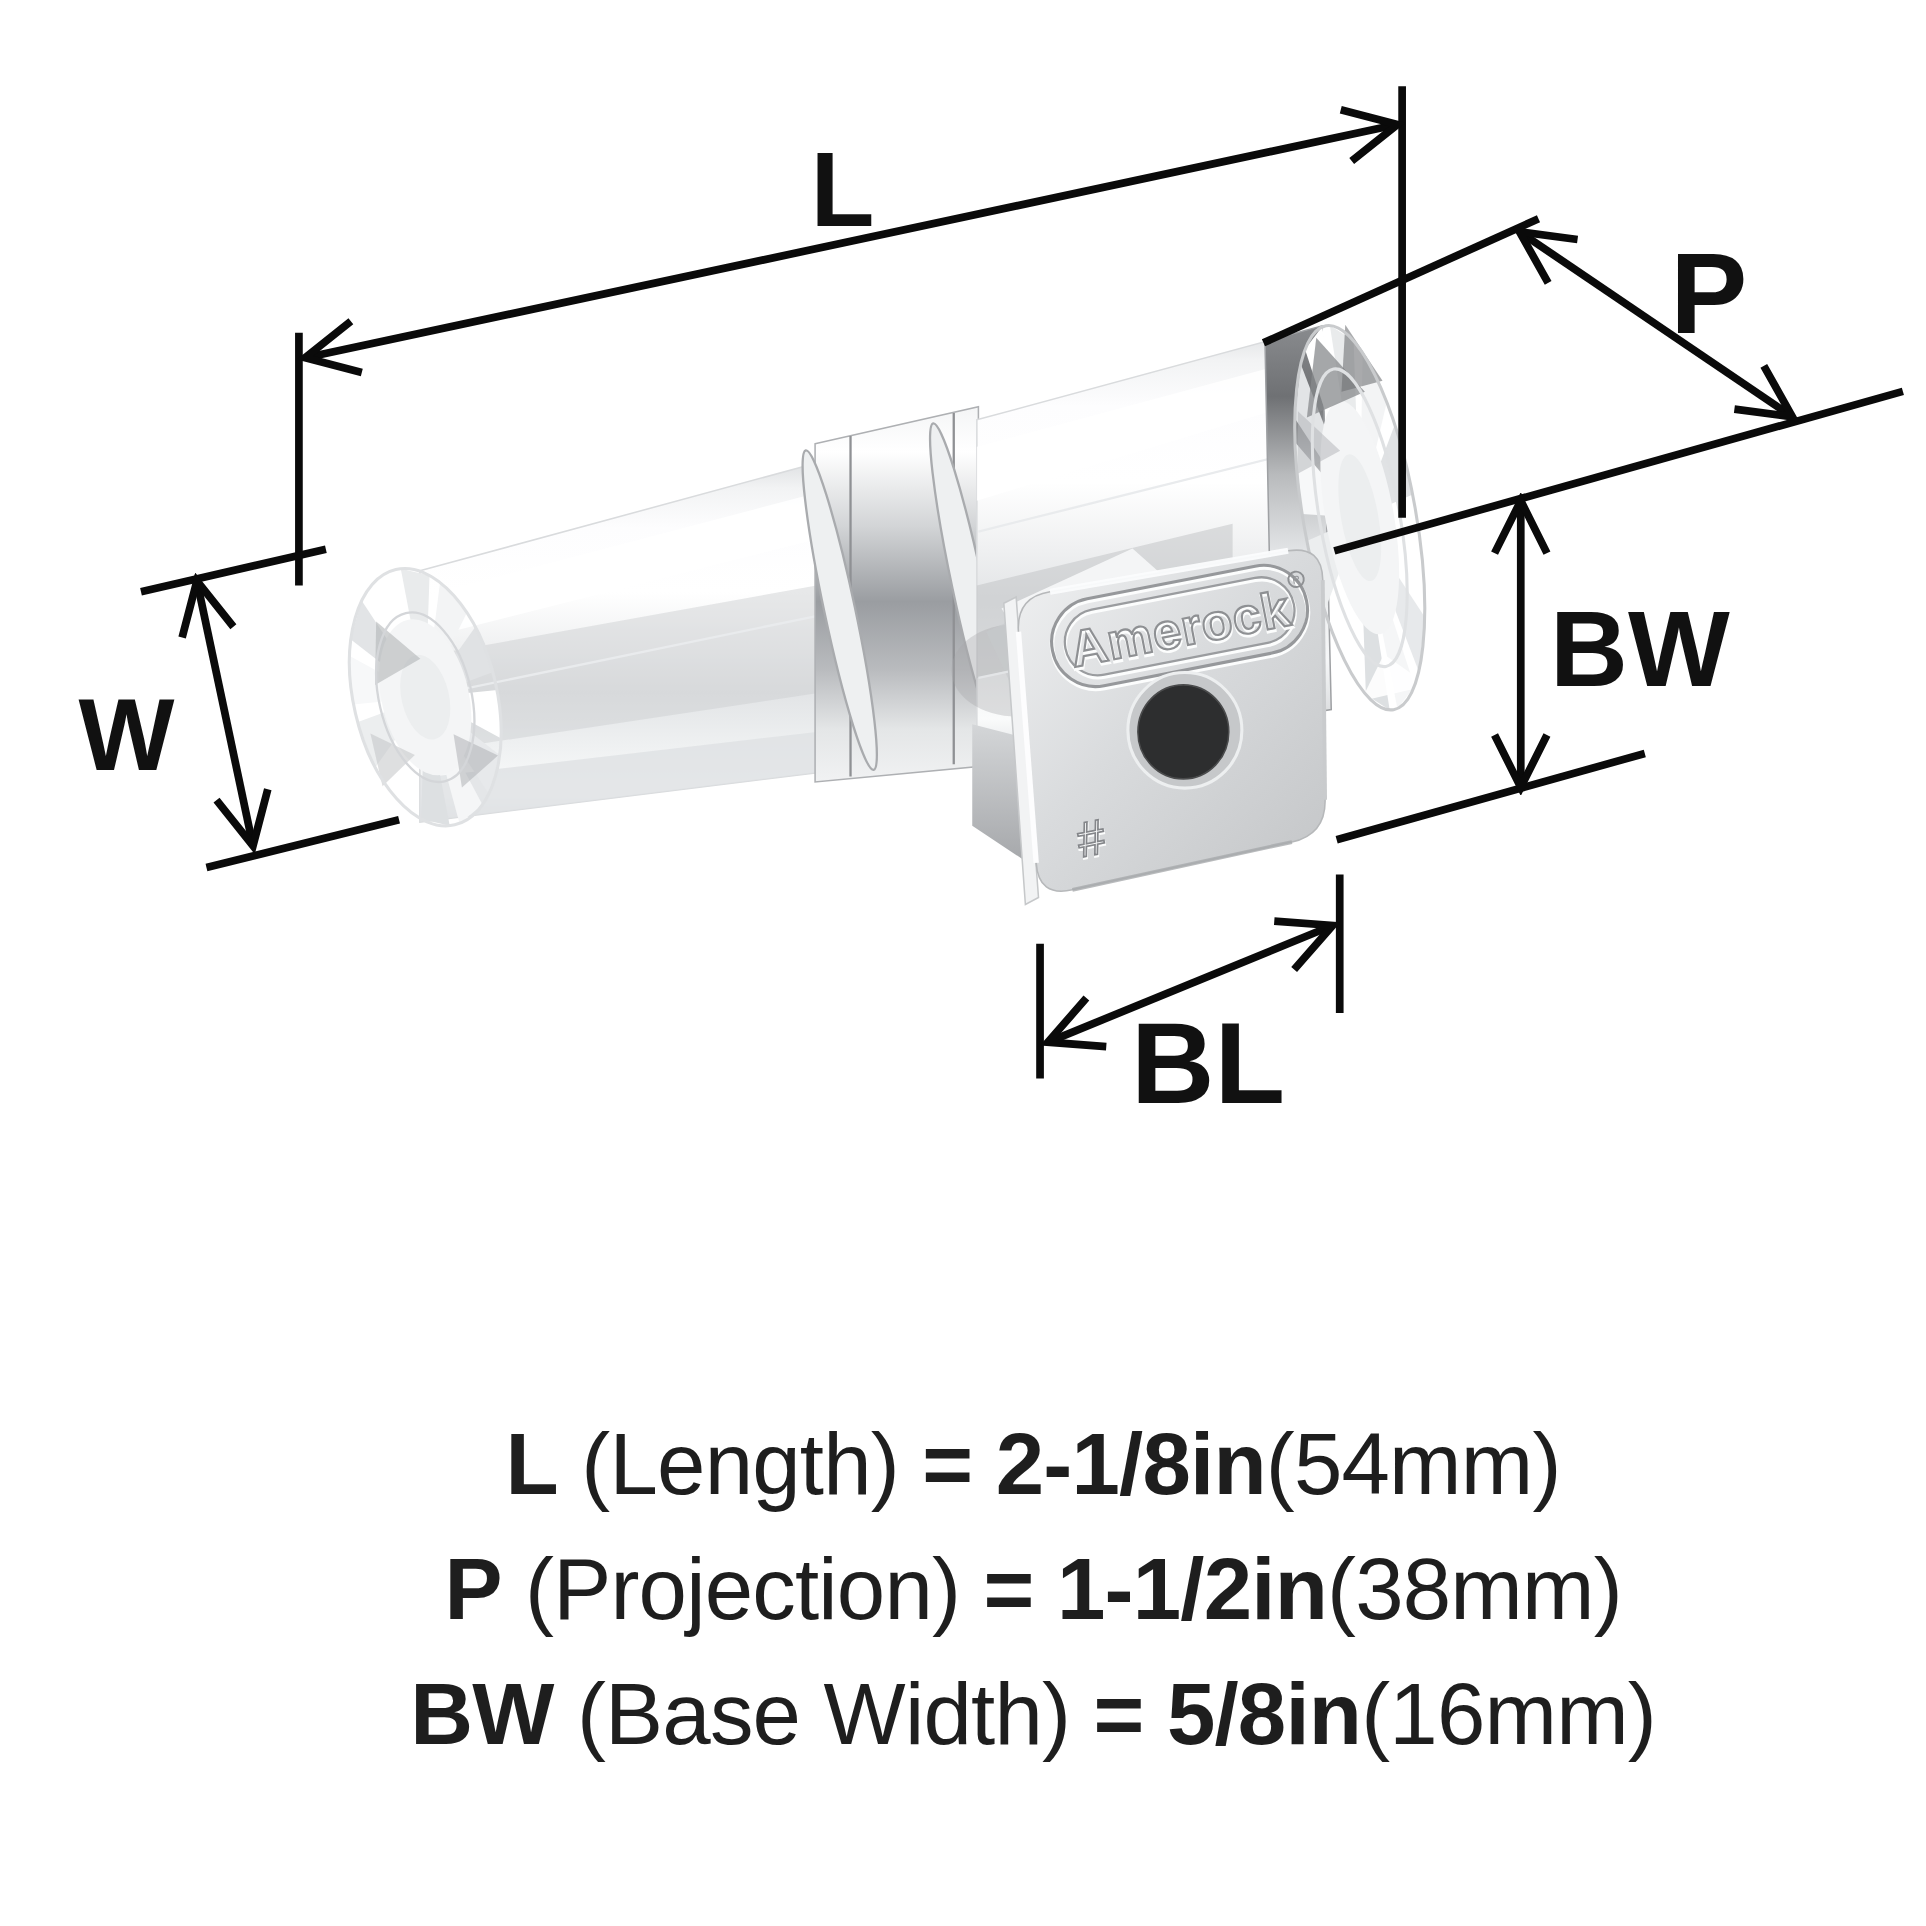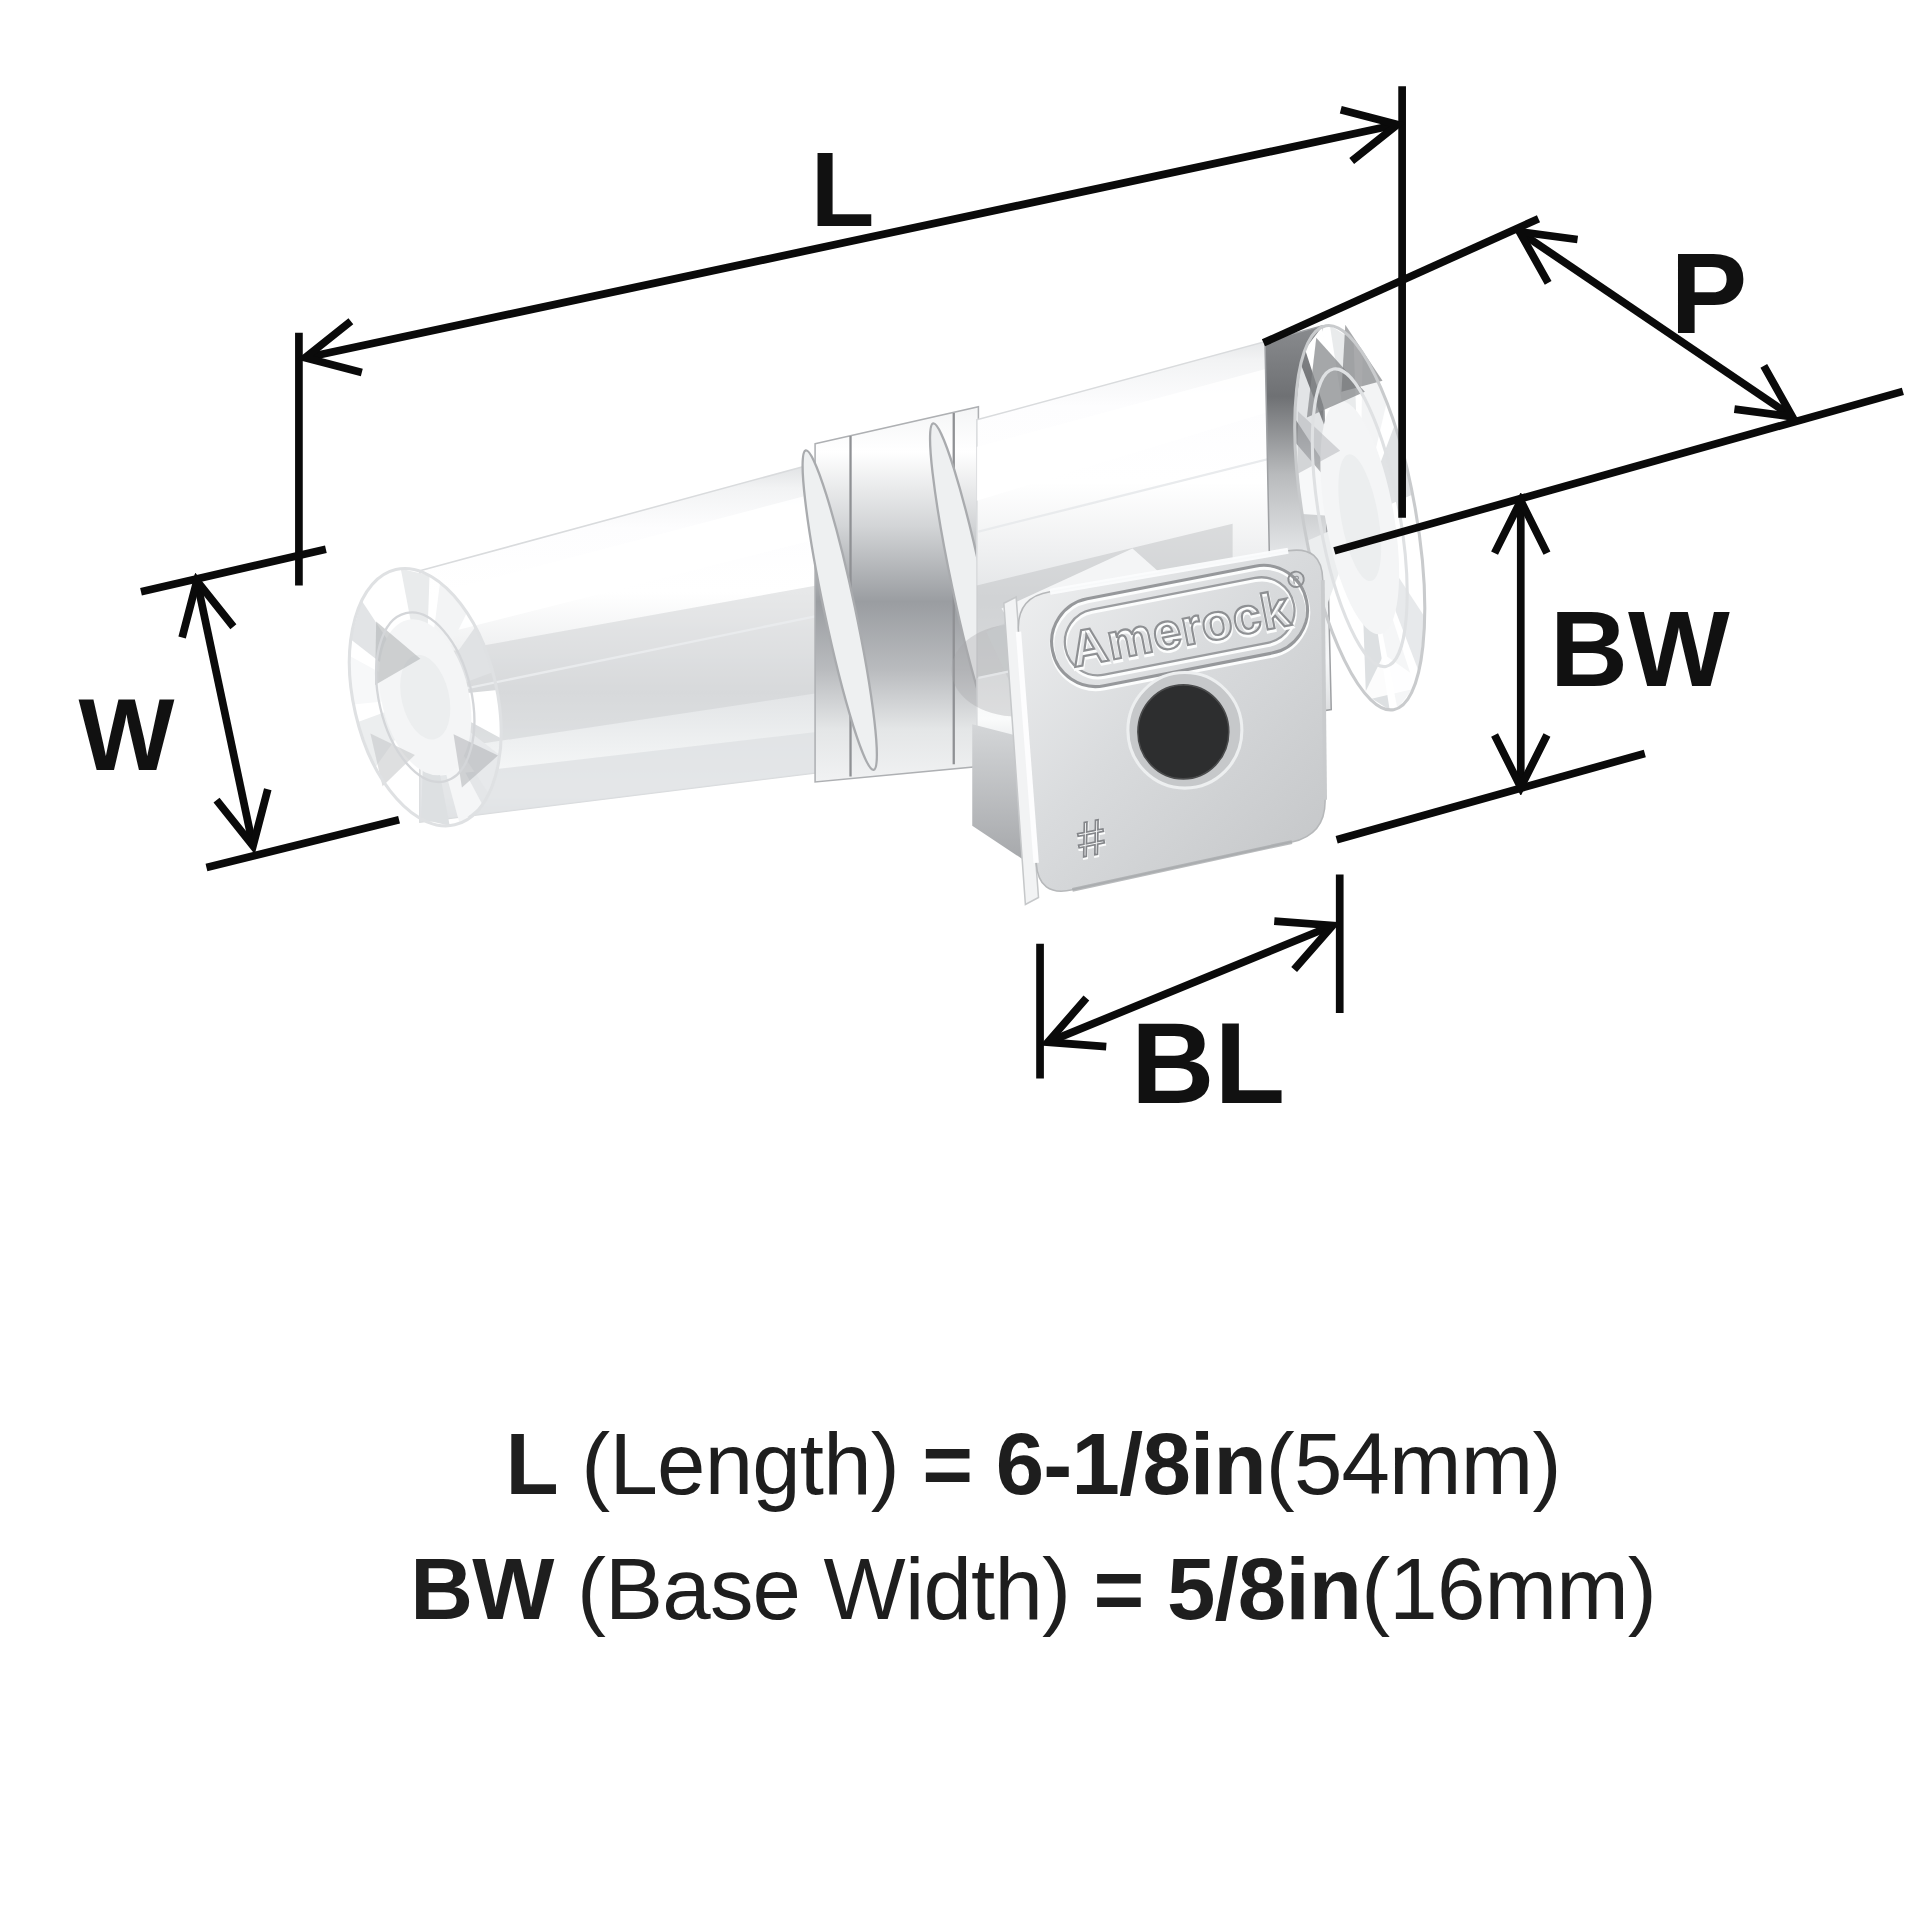--- a/index.html
+++ b/index.html
@@ -195,21 +195,24 @@
     <text class="dim-label" x="1052" y="293" font-size="136">L</text>
     <text class="dim-label" x="102" y="1000" font-size="132">W</text>
     <text class="dim-label" x="2168" y="432" font-size="150">P</text>
     <text class="dim-label" x="2012" y="890" font-size="140">BW</text>
     <text class="dim-label" x="1468" y="1432" font-size="150">BL</text>
   </g>
 </svg>
 
   <div class="specs">
     <div class="spec-row">
-      <span class="b">L</span><span class="r"> (Length) </span><span class="b">= 6-1/8in</span><span class="r">(54mm)</span>
+      <span class="b">L</span><span class="r"> (Length) </span><span class="b">= 2-1/8in</span><span class="r">(54mm)</span>
+    </div>
+    <div class="spec-row">
+      <span class="b">P</span><span class="r"> (Projection) </span><span class="b">= 1-1/2in</span><span class="r">(38mm)</span>
     </div>
     <div class="spec-row">
       <span class="b">BW</span><span class="r"> (Base Width) </span><span class="b">= 5/8in</span><span class="r">(16mm)</span>
     </div>
   </div>
 
 </div>
 
 
 </body></html>

